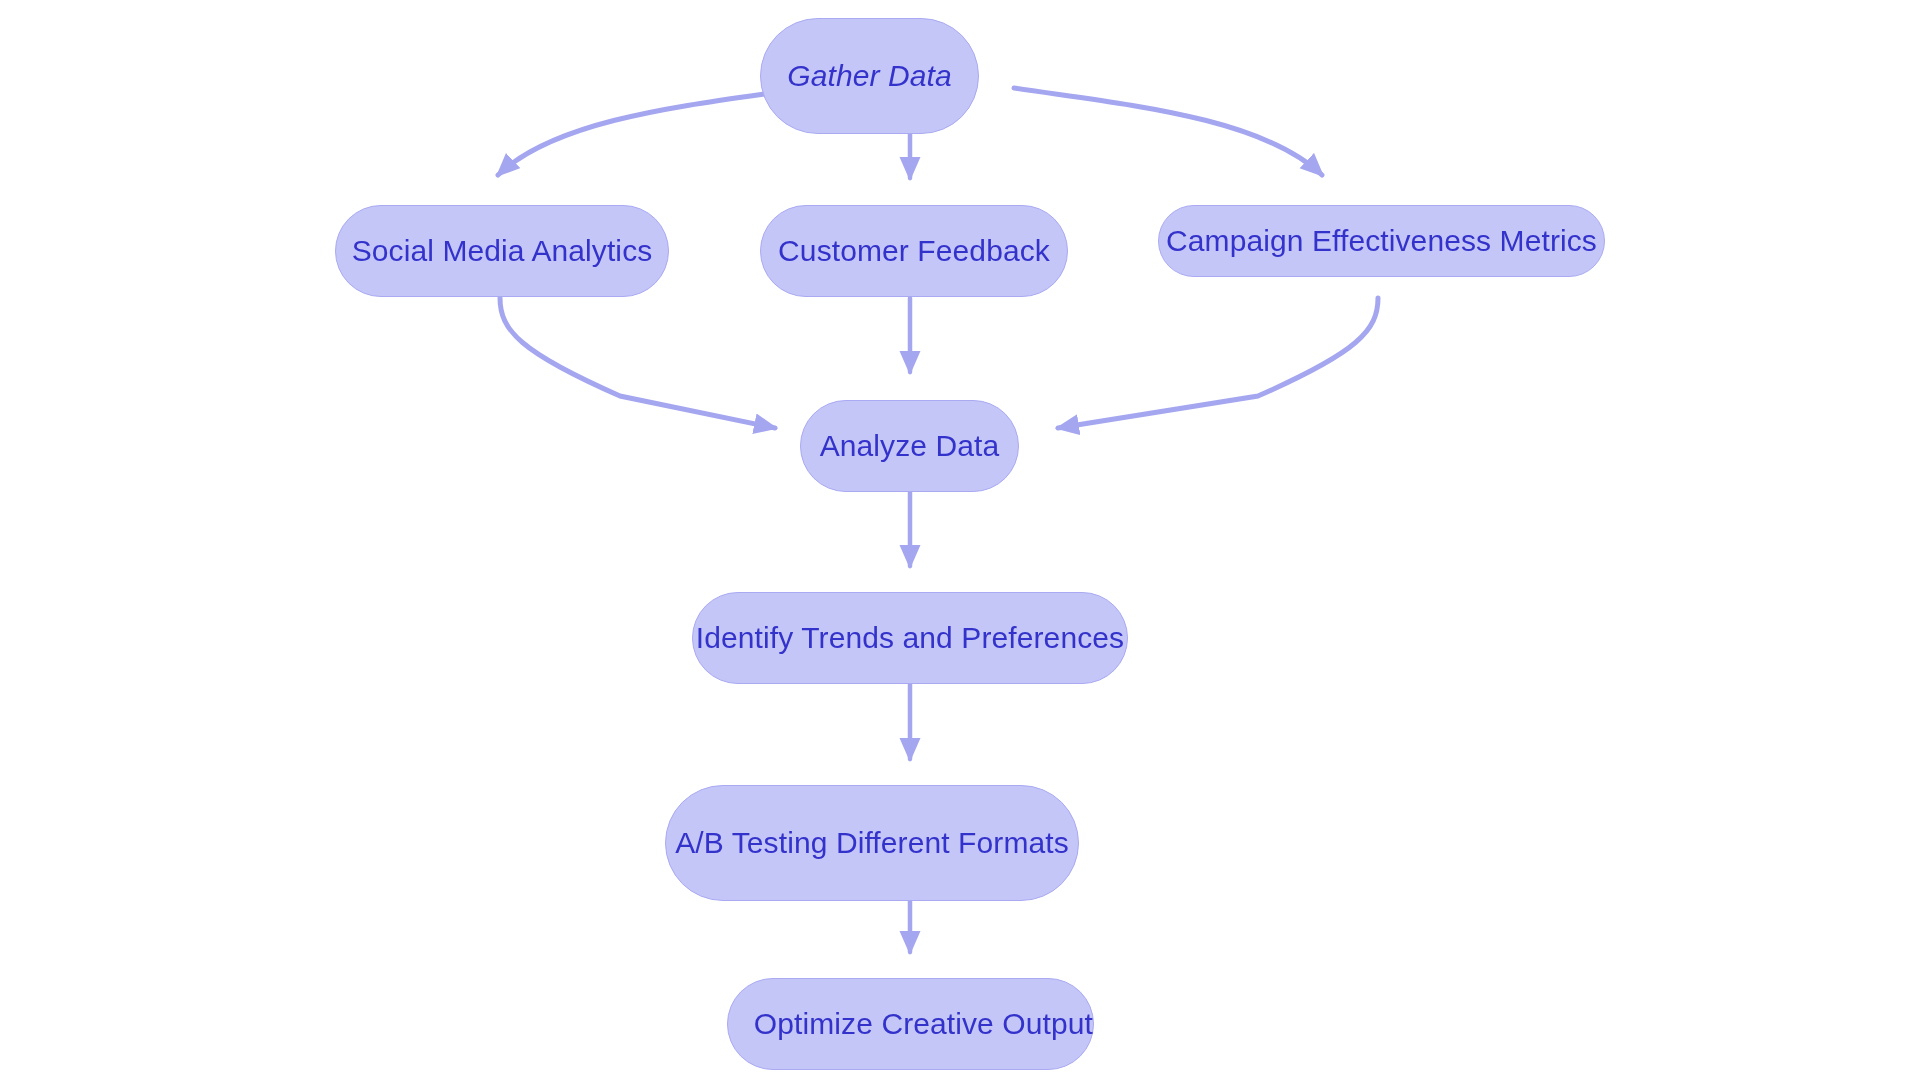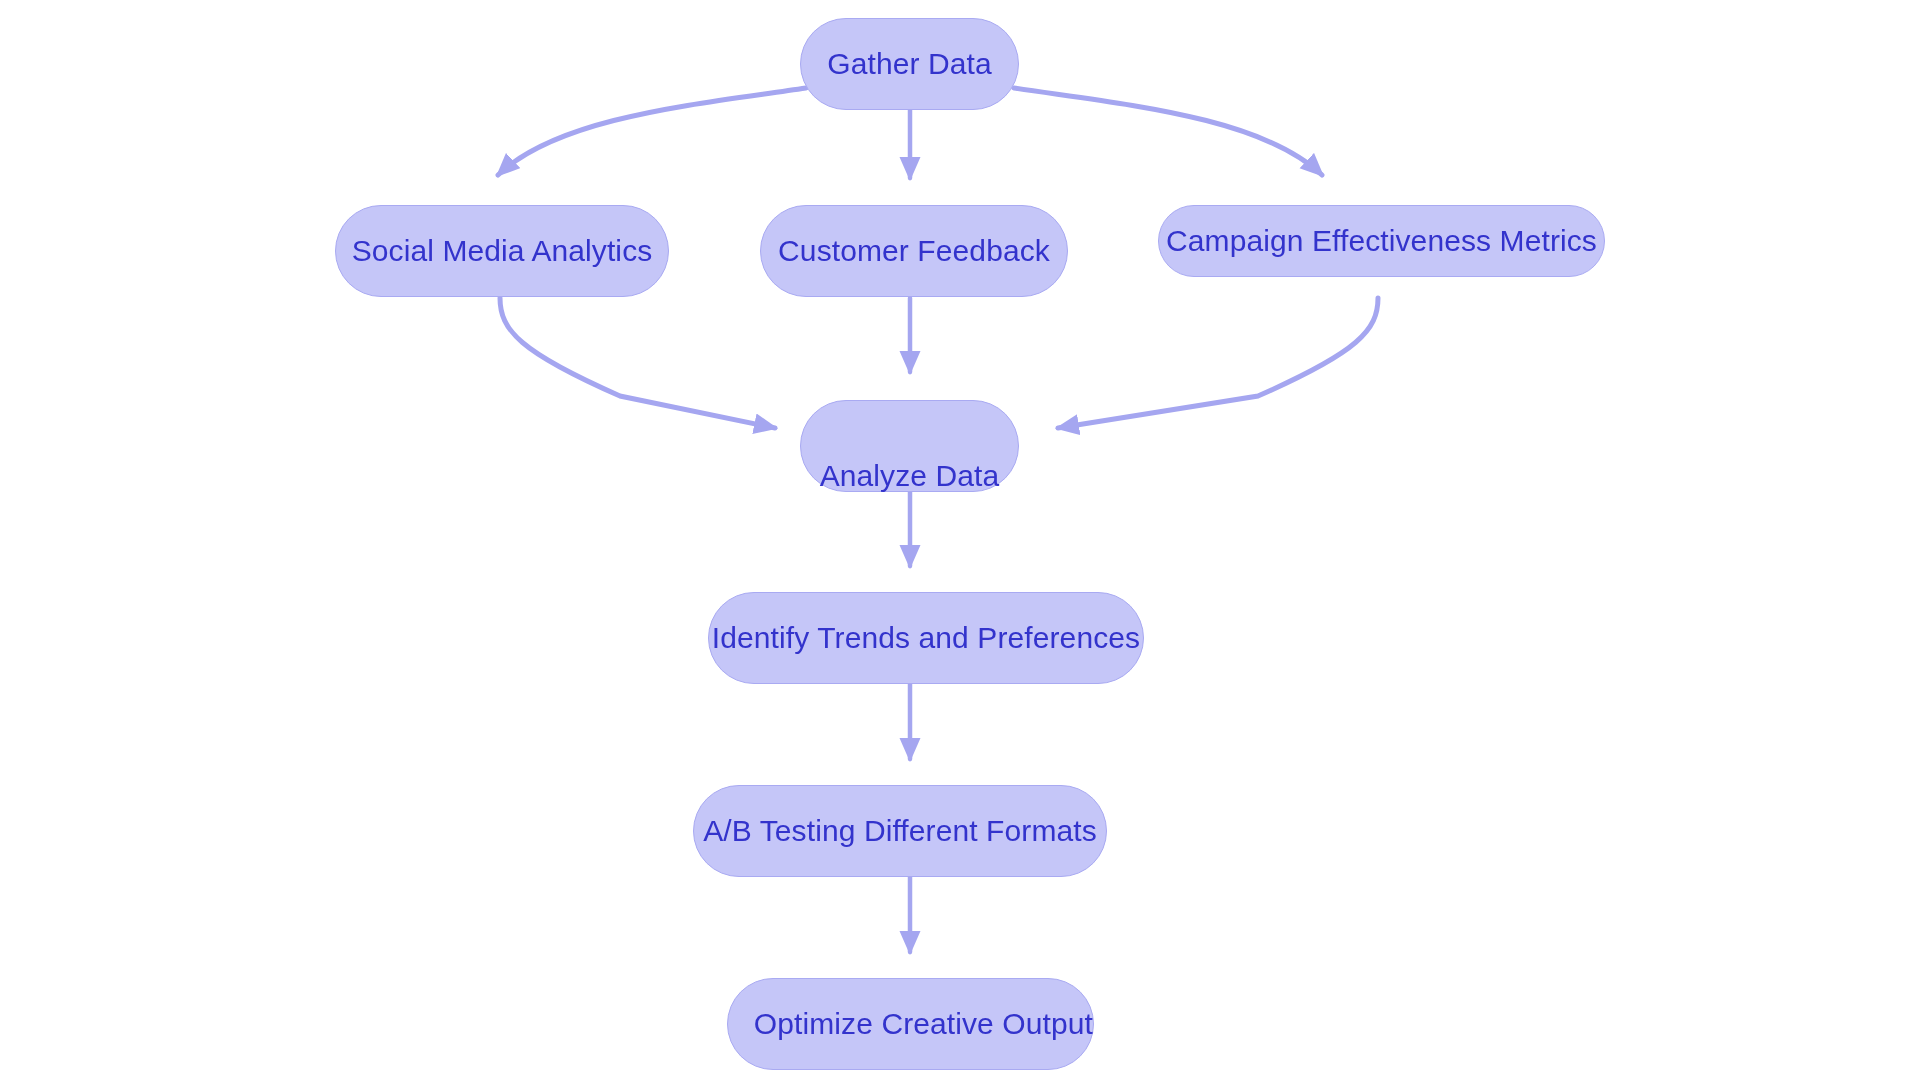--- a/index.html
+++ b/index.html
@@ -73,45 +73,45 @@
 
     <path d="M 1378,298 C 1378,330 1358,352 1258,396 L 1058,428" fill="none" stroke="#a5a6f0" stroke-width="5" stroke-linecap="round" marker-end="url(#arrowhead-lg)"></path>
 
     <path d="M 910,492 L 910,566" fill="none" stroke="#a5a6f0" stroke-width="4.5" stroke-linecap="round" marker-end="url(#arrowhead-lg)"></path>
 
     <path d="M 910,684 L 910,759" fill="none" stroke="#a5a6f0" stroke-width="4.5" stroke-linecap="round" marker-end="url(#arrowhead-lg)"></path>
 
     <path d="M 910,877 L 910,952" fill="none" stroke="#a5a6f0" stroke-width="4.5" stroke-linecap="round" marker-end="url(#arrowhead-lg)"></path>
   </svg>
 
-  <div class="node" style="left:800px; top:18px; width:219px; height:92px;">
+  <div class="node" style="left:760px; top:18px; width:219px; height:116px;font-style:italic;">
     <span class="node-label">Gather Data</span>
   </div>
 
   <div class="node" style="left:335px; top:205px; width:334px; height:92px;">
     <span class="node-label">Social Media Analytics</span>
   </div>
 
   <div class="node" style="left:760px; top:205px; width:308px; height:92px;text-align:center;">
     <span class="node-label">Customer Feedback</span>
   </div>
 
   <div class="node" style="left:1158px; top:205px; width:447px; height:72px;">
     <span class="node-label">Campaign Effectiveness Metrics</span>
   </div>
 
-  <div class="node" style="left:800px; top:400px; width:219px; height:92px;align-items:flex-end;">
+  <div class="node" style="left:800px; top:400px; width:219px; height:92px;">
     <span class="node-label">Analyze Data</span>
   </div>
 
-  <div class="node" style="left:692px; top:592px; width:436px; height:92px;margin-left:16px;">
+  <div class="node" style="left:692px; top:592px; width:436px; height:92px;">
     <span class="node-label">Identify Trends and Preferences</span>
   </div>
 
-  <div class="node" style="left:693px; top:785px; width:414px; height:92px;">
+  <div class="node" style="left:665px; top:785px; width:414px; height:116px;">
     <span class="node-label">A/B Testing Different Formats</span>
   </div>
 
   <div class="node" style="left:727px; top:978px; width:367px; height:92px;justify-content:flex-end;">
     <span class="node-label">Optimize Creative Output</span>
   </div>
 
 </div>
 
 </body></html>

